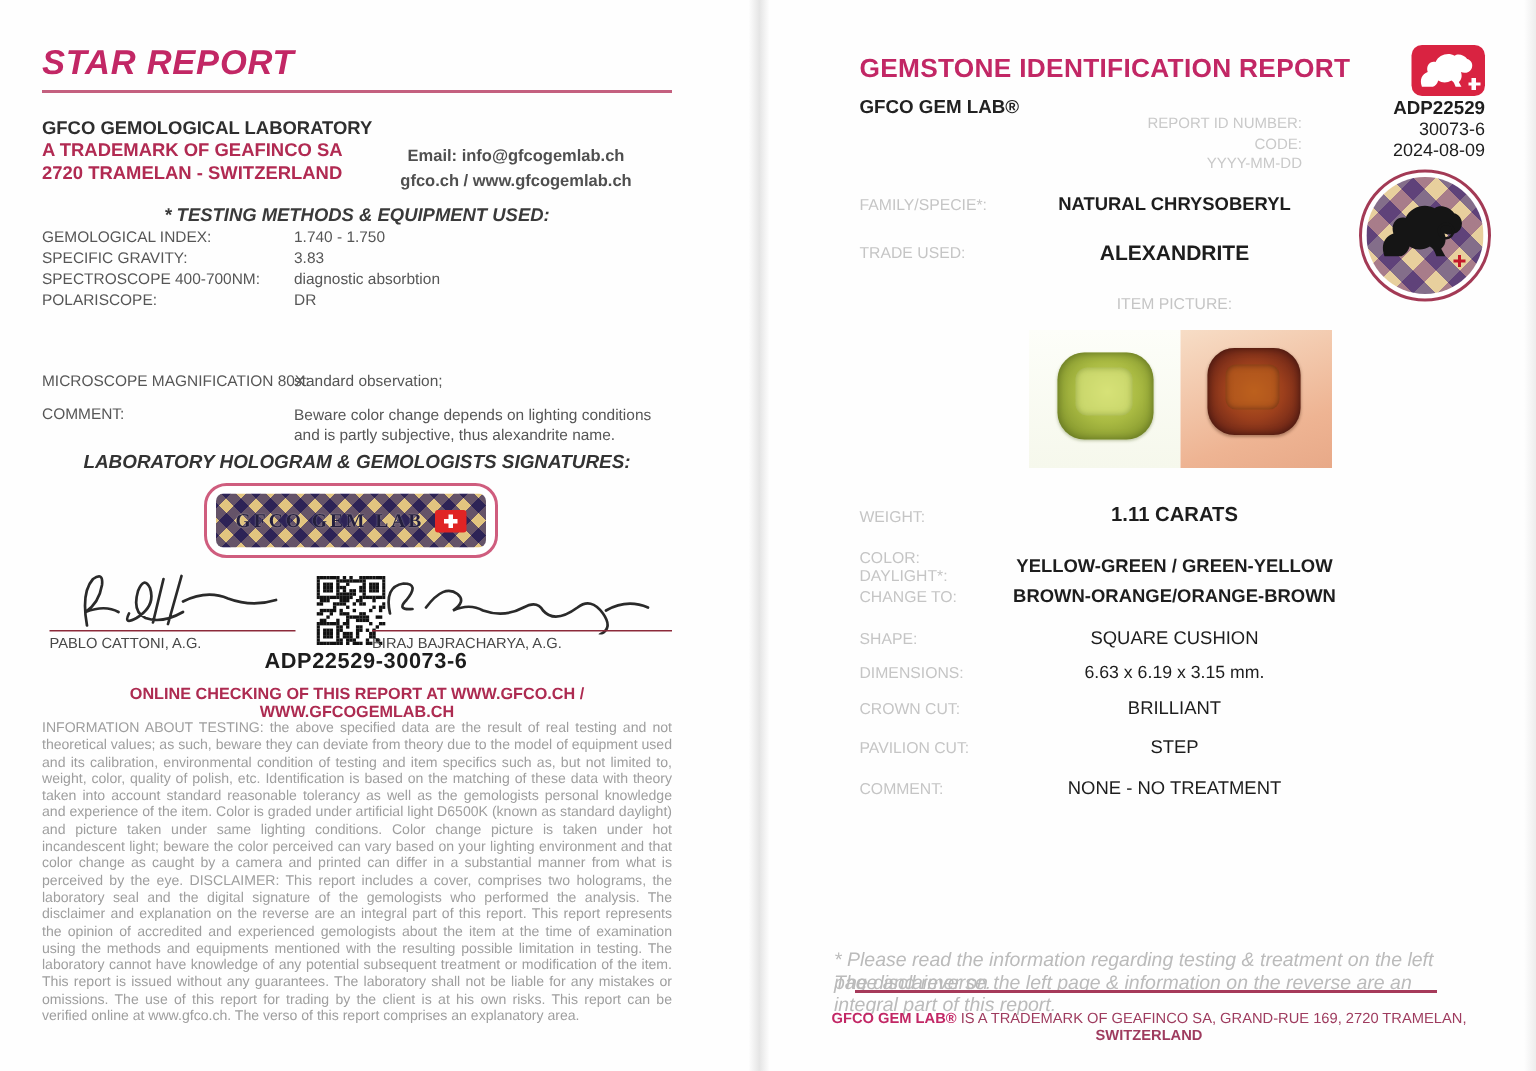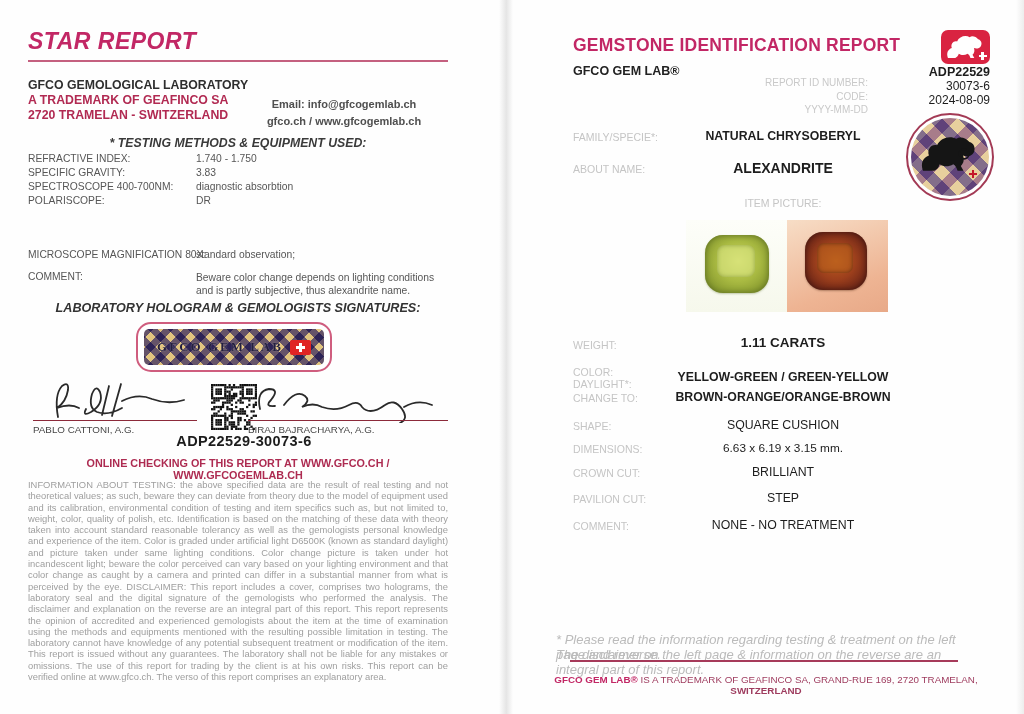--- a/index.html
+++ b/index.html
@@ -123,21 +123,21 @@
   <div class="abs lab-name">GFCO GEMOLOGICAL LABORATORY</div>
   <div class="abs lab-tm">A TRADEMARK OF GEAFINCO SA</div>
   <div class="abs lab-addr">2720 TRAMELAN - SWITZERLAND</div>
   <div class="abs contact">
     <div>Email: info@gfcogemlab.ch</div>
     <div>gfco.ch / www.gfcogemlab.ch</div>
   </div>
 
   <div class="abs test-hdr">* TESTING METHODS &amp; EQUIPMENT USED:</div>
 
-  <div class="abs trow-label" style="top:153px">REFRACTIVE INDEX:</div>
+  <div class="abs trow-label" style="top:153px">GEMOLOGICAL INDEX:</div>
   <div class="abs trow-value" style="top:153px">1.740 - 1.750</div>
   <div class="abs trow-label" style="top:167px">SPECIFIC GRAVITY:</div>
   <div class="abs trow-value" style="top:167px">3.83</div>
   <div class="abs trow-label" style="top:181px">SPECTROSCOPE 400-700NM:</div>
   <div class="abs trow-value" style="top:181px">diagnostic absorbtion</div>
   <div class="abs trow-label" style="top:195px">POLARISCOPE:</div>
   <div class="abs trow-value" style="top:195px">DR</div>
 
   <div class="abs trow-label" style="top:249px">MICROSCOPE MAGNIFICATION 80X:</div>
   <div class="abs trow-value" style="top:249px">standard observation;</div>
@@ -425,21 +425,21 @@
   </div>
   <div class="abs meta-values">
     <div class="b1">ADP22529</div>
     <div>30073-6</div>
     <div>2024-08-09</div>
   </div>
 
   <div class="abs rlabel" style="top:131px">FAMILY/SPECIE*:</div>
   <div class="abs rvalue w-bold" style="top:129px; font-size:12.3px">NATURAL CHRYSOBERYL</div>
 
-  <div class="abs rlabel" style="top:163px">ABOUT NAME:</div>
+  <div class="abs rlabel" style="top:163px">TRADE USED:</div>
   <div class="abs rvalue w-bold" style="top:160px; font-size:14px">ALEXANDRITE</div>
 
   <div class="abs sticker">
     <div class="sticker-inner">
       <svg width="66" height="40" viewBox="0 0 120 74">
         <path d="M10 68 C5 54 10 44 21 40 C17 28 26 18 36 21 C42 7 60 2 72 9 C78 4 90 7 96 15 C104 17 108 26 104 34 C100 41 91 43 84 40 C87 48 85 55 80 59 L85 68 L74 68 C72 62 70 58 66 56 C58 61 48 61 41 56 C39 63 35 66 31 68 Z" fill="#151515"></path>
         <circle cx="86" cy="37" r="9" fill="none" stroke="#151515" stroke-width="3"></circle>
       </svg>
       <span class="sticker-cross">
           <span class="v"></span>

